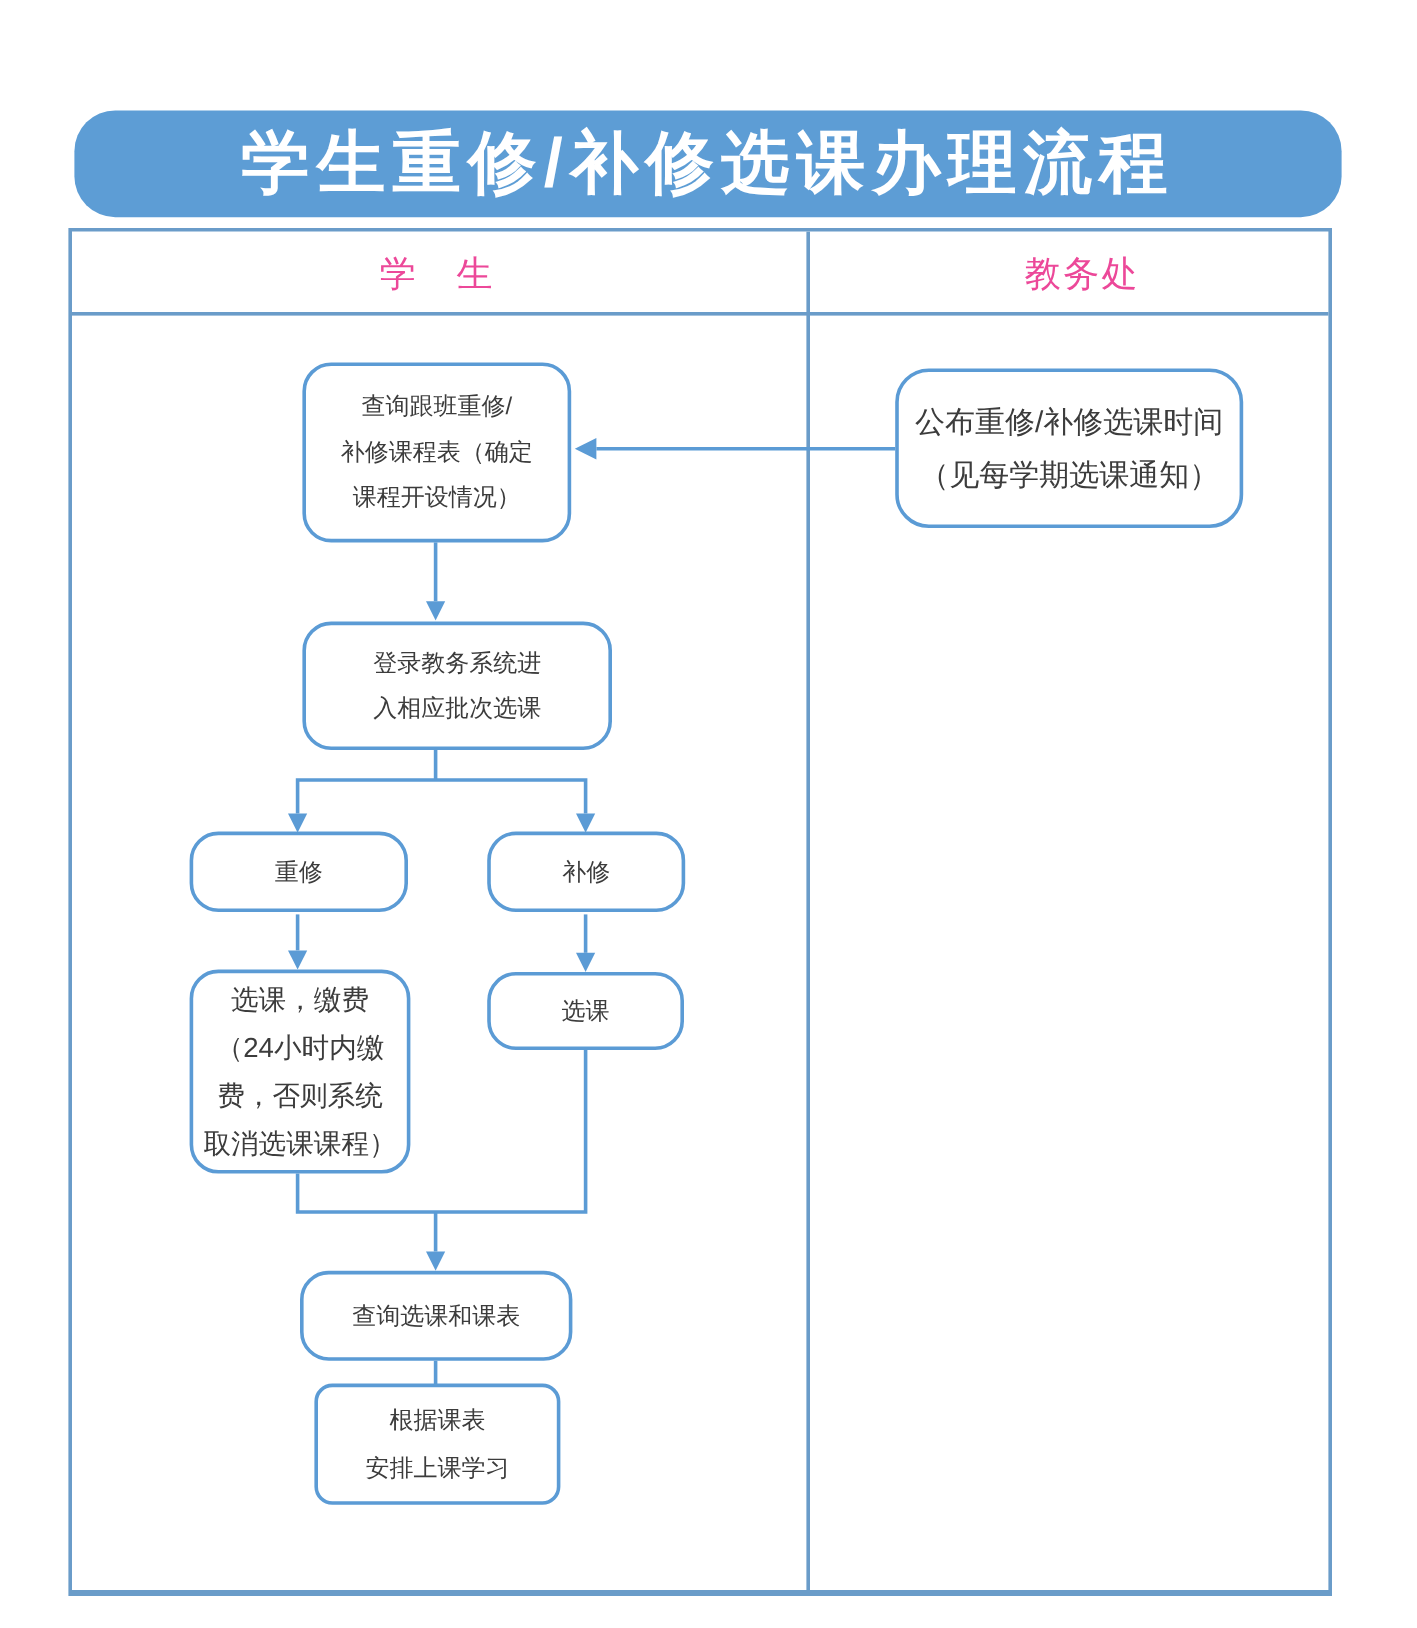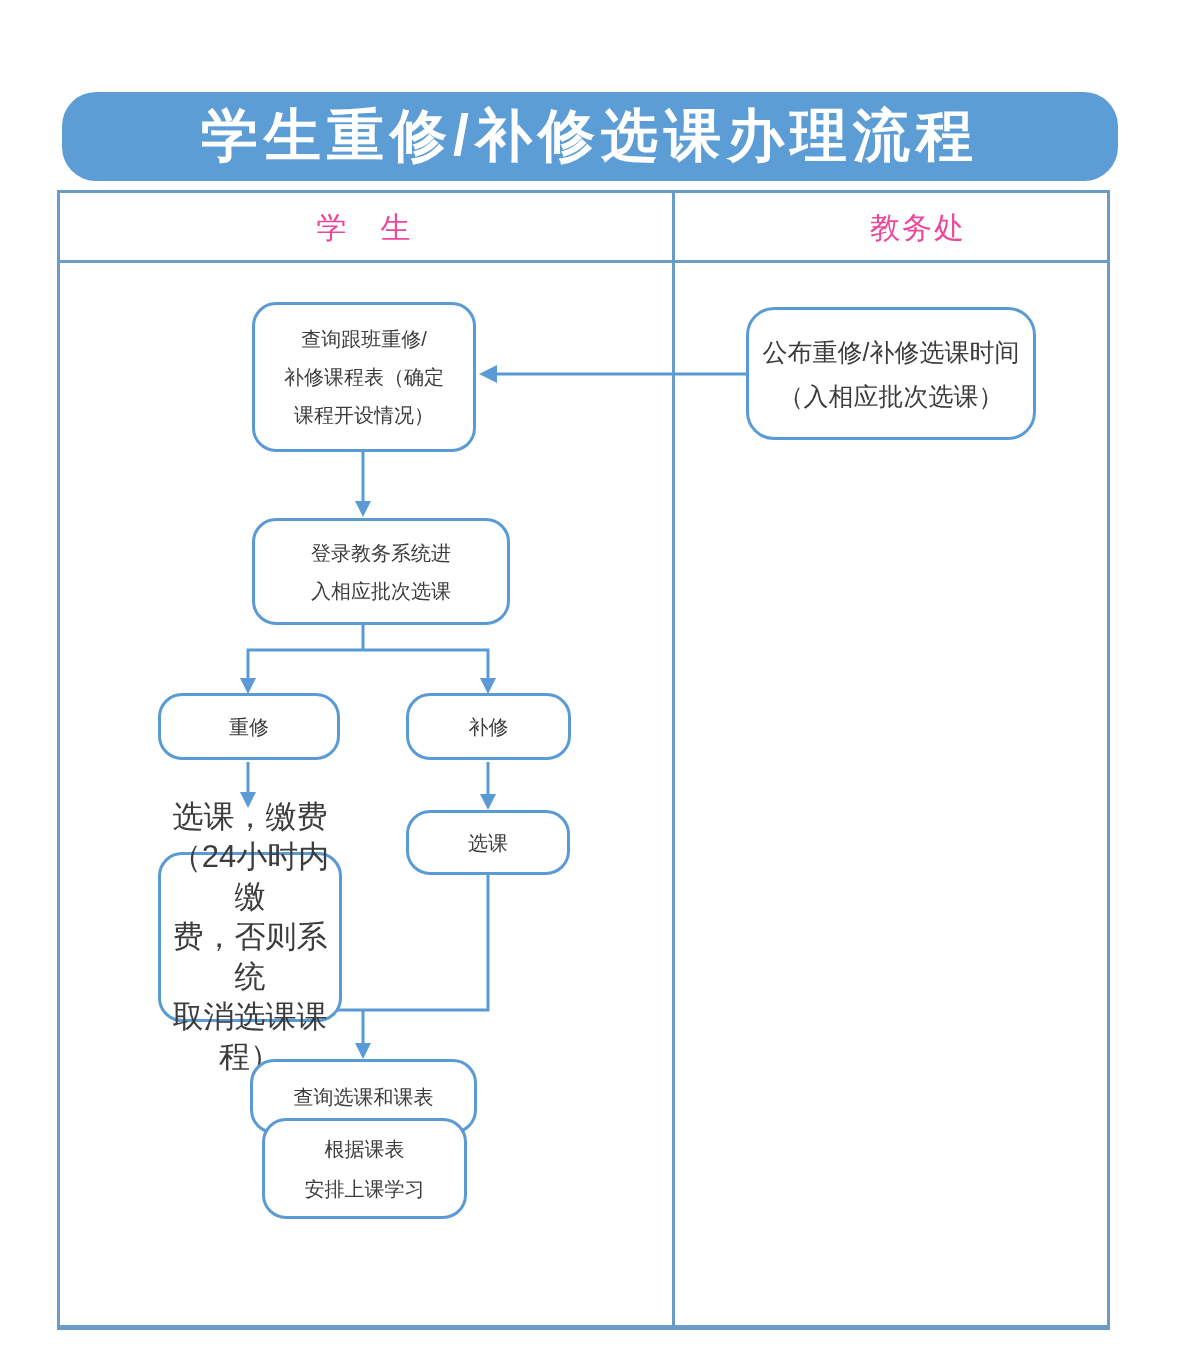--- a/index.html
+++ b/index.html
@@ -55,21 +55,21 @@
     position: absolute;
     top: 208px;
     height: 40px;
     display: flex; align-items: center; justify-content: center;
     color: #ec4899;
     font-size: 30px;
     font-weight: normal;
     letter-spacing: 2px;
   }
   .lane-label.left  { left: 57px;  width: 615px; }
-  .lane-label.right { left: 688px; width: 460px; }
+  .lane-label.right { left: 672px; width: 460px; }
 
   
   .connectors {
     position: absolute;
     left: 0; top: 0;
     width: 1181px; height: 1357px;
     pointer-events: none;
   }
 
   
@@ -83,24 +83,24 @@
     text-align: center;
     white-space: pre-line;
     color: #3c3c3c;
     font-size: 20px;
     line-height: 38px;
   }
   .node.query    { left: 252px; top: 302px; width: 224px; height: 150px; }
   .node.login    { left: 252px; top: 518px; width: 258px; height: 107px; }
   .node.retake   { left: 158px; top: 693px; width: 182px; height: 67px;  }
   .node.makeup   { left: 406px; top: 693px; width: 165px; height: 67px;  }
-  .node.selpay   { left: 158px; top: 852px; width: 184px; height: 170px; line-height: 40px; font-size: 31px; }
+  .node.selpay   { left: 158px; top: 808px; width: 184px; height: 170px; line-height: 40px; font-size: 23px; }
   .node.selcourse{ left: 406px; top: 810px; width: 164px; height: 65px;  }
   .node.checksel { left: 250px; top: 1059px; width: 227px; height: 75px; }
-  .node.attend   { left: 262px; top: 1118px; width: 205px; height: 101px; line-height: 40px; }
+  .node.attend   { left: 262px; top: 1153px; width: 205px; height: 101px; line-height: 40px; border-radius: 15px; }
   .node.announce { left: 746px; top: 307px; width: 290px; height: 133px; border-radius: 28px; font-size: 25px; line-height: 44px; }
 </style>
 </head>
 <body>
 
 <div class="canvas">
 
   <div class="banner">
     <span class="banner-text">学生重修/补修选课办理流程</span>
   </div>
@@ -139,21 +139,21 @@
       <polygon points="488,810 480,794 496,794"></polygon>
       <polygon points="363,1059 355,1043 371,1043"></polygon>
       <polygon points="363,1182 355,1166 371,1166"></polygon>
     </g>
   </svg>
 
   <div class="node query">查询跟班重修/
 补修课程表（确定
 课程开设情况）</div>
   <div class="node announce">公布重修/补修选课时间
-（入相应批次选课）</div>
+（见每学期选课通知）</div>
   <div class="node login">登录教务系统进
 入相应批次选课</div>
   <div class="node makeup">补修</div>
   <div class="node retake">重修</div>
   <div class="node selpay">选课，缴费
 （24小时内缴
 费，否则系统
 取消选课课程）</div>
   <div class="node checksel">查询选课和课表</div>
   <div class="node selcourse">选课</div>

